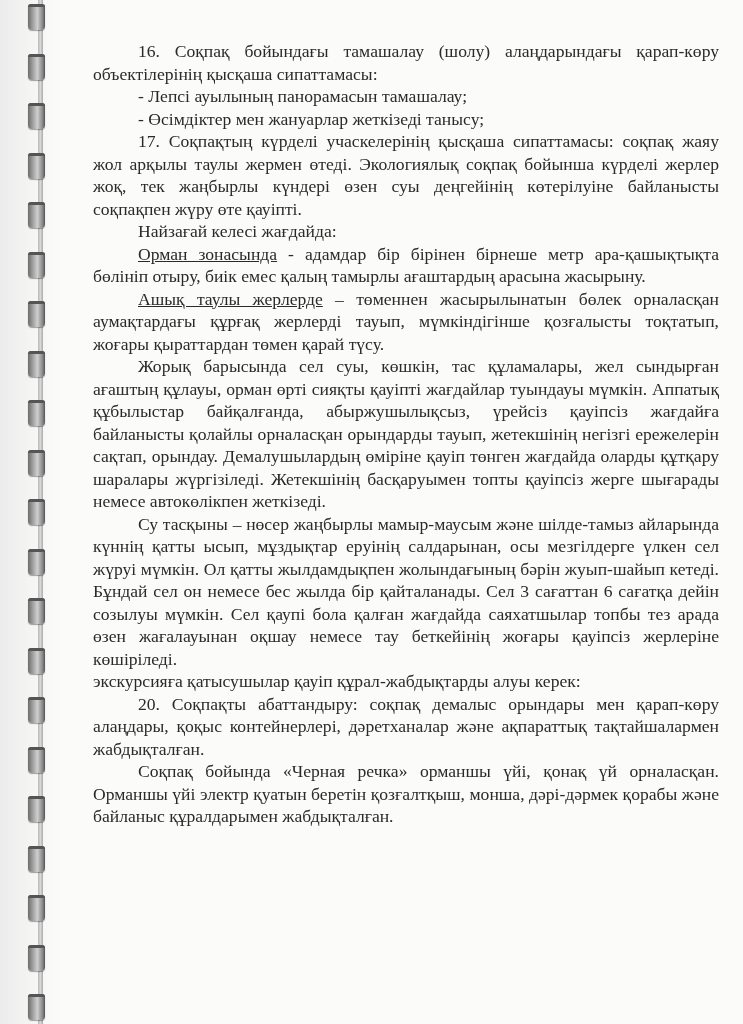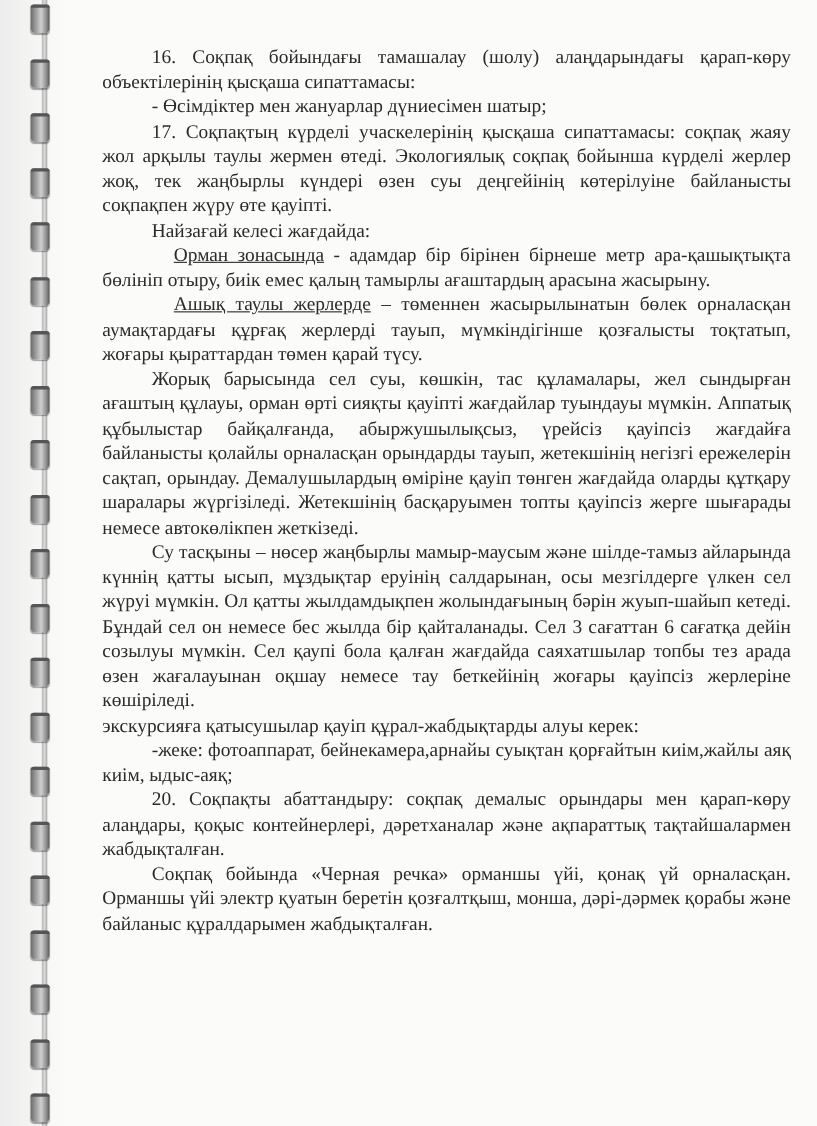--- a/index.html
+++ b/index.html
@@ -29,21 +29,21 @@
       background: #555; border-radius: 3px 3px 0 0;
     }
     .page {
       position: absolute; left: 93px; top: 40px; width: 626px;
       font-size: 17.6px; line-height: 22.5px;
     }
     .page p { margin: 0; text-align: justify; }
     .indent { text-indent: 45px; }
     .bullet { text-indent: 45px; text-align: left !important; }
     .b { font-weight: normal; }
-    .u { text-decoration: underline; margin-left: 20px; }
+    .u { text-decoration: underline; }
   </style>
 </head>
 <body>
 
 <div class="binding">
   <div class="spine"></div>
   <div id="coils">
       <div class="coil" style="top: 4px;"></div>
       <div class="coil" style="top: 54px;"></div>
       <div class="coil" style="top: 103px;"></div>
@@ -66,37 +66,37 @@
       <div class="coil" style="top: 945px;"></div>
       <div class="coil" style="top: 994px;"></div>
     </div>
 </div>
 
 <div class="page">
 
   <p class="indent">
     <span class="b">16. Соқпақ бойындағы тамашалау (шолу) алаңдарындағы қарап-көру объектілерінің қысқаша сипаттамасы:</span>
   </p>
-  <p class="bullet">- Өсімдіктер мен жануарлар дүниесімен шатыр;</p>
+  <p class="bullet">- Лепсі ауылының панорамасын  тамашалау;</p>
+  <p class="bullet">- Өсімдіктер мен жануарлар жеткізеді танысу;</p>
 
   <p class="indent">
     <span class="b">17. Соқпақтың күрделі учаскелерінің қысқаша сипаттамасы:</span><span> соқпақ жаяу жол арқылы таулы жермен өтеді. Экологиялық соқпақ бойынша күрделі жерлер жоқ, тек жаңбырлы күндері өзен суы деңгейінің көтерілуіне байланысты соқпақпен жүру өте қауіпті.</span>
   </p>
 
   <p class="bullet">Найзағай келесі жағдайда:</p>
   <p class="indent">
     <span class="u">Орман зонасында</span><span> - адамдар бір бірінен бірнеше метр ара-қашықтықта бөлініп отыру, биік емес қалың тамырлы ағаштардың арасына жасырыну.</span>
   </p>
   <p class="indent">
     <span class="u">Ашық таулы жерлерде</span><span> – төменнен жасырылынатын бөлек орналасқан аумақтардағы құрғақ жерлерді тауып, мүмкіндігінше қозғалысты тоқтатып, жоғары қыраттардан төмен қарай түсу.</span>
   </p>
   <p class="indent">Жорық барысында сел суы, көшкін, тас құламалары, жел сындырған ағаштың құлауы, орман өрті сияқты қауіпті жағдайлар туындауы мүмкін. Аппатық құбылыстар байқалғанда, абыржушылықсыз, үрейсіз қауіпсіз жағдайға байланысты қолайлы орналасқан орындарды тауып, жетекшінің негізгі ережелерін сақтап, орындау. Демалушылардың өміріне қауіп төнген жағдайда оларды құтқару шаралары жүргізіледі. Жетекшінің басқаруымен топты қауіпсіз жерге шығарады немесе автокөлікпен жеткізеді.</p>
   <p class="indent">Су тасқыны – нөсер жаңбырлы мамыр-маусым және шілде-тамыз айларында күннің қатты ысып, мұздықтар еруінің салдарынан, осы мезгілдерге үлкен сел жүруі мүмкін. Ол қатты жылдамдықпен жолындағының бәрін жуып-шайып кетеді. Бұндай сел он немесе бес жылда бір қайталанады. Сел 3 сағаттан 6 сағатқа дейін созылуы мүмкін. Сел қаупі бола қалған жағдайда саяхатшылар топбы тез арада өзен жағалауынан оқшау немесе тау беткейінің жоғары қауіпсіз жерлеріне көшіріледі.</p>
 
   <p> экскурсияға қатысушылар қауіп құрал-жабдықтарды алуы керек:</p>
-  <p class="indent">-жеке: фотоаппарат, бейнекамера,арнайы суықтан қорғайтын киім,жайлы аяқ киім, ыдыс-аяқ;</p>
 
   <p class="indent">
     <span class="b">20. Соқпақты абаттандыру:</span><span> соқпақ демалыс орындары мен қарап-көру алаңдары, қоқыс контейнерлері, дәретханалар және ақпараттық тақтайшалармен  жабдықталған.</span>
   </p>
   <p class="indent">Соқпақ бойында «Черная речка» орманшы үйі, қонақ үй орналасқан. Орманшы үйі электр қуатын беретін қозғалтқыш, монша, дәрі-дәрмек қорабы және байланыс құралдарымен жабдықталған.</p>
 
 </div>
 
 </body></html>

